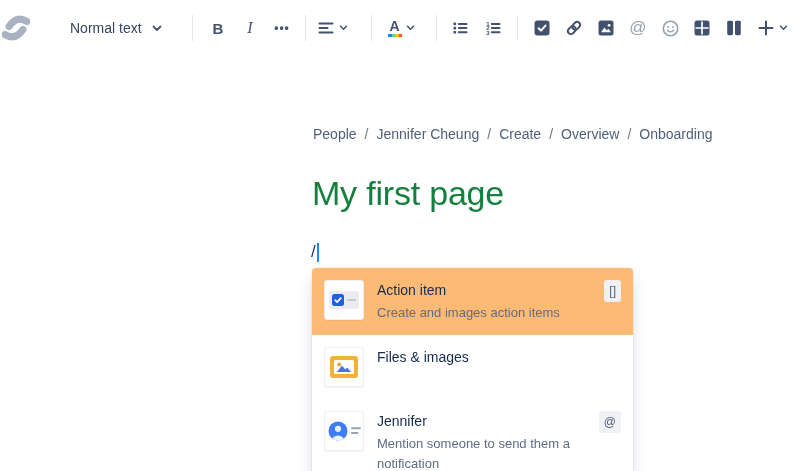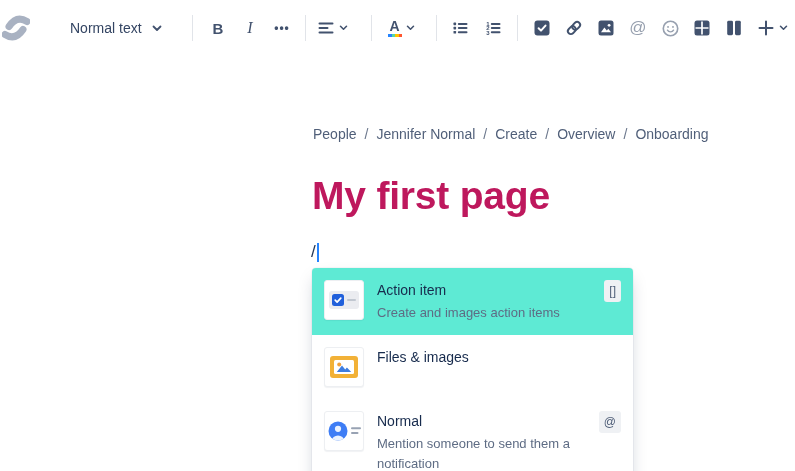--- a/index.html
+++ b/index.html
@@ -33,36 +33,36 @@
   .light { color:#97A0AF; }
   .at-btn { font-size:17px; font-weight:500; }
   
   .breadcrumb {
     position:absolute; left:313px; top:126px; font-size:14px; color:#505F79;
     display:flex; align-items:flex-start; white-space:nowrap;
   }
   .crumb { cursor:pointer; }
   .crumb-sep { padding:0 8px; color:#6B778C; }
   .page-title {
-    position:absolute; left:312px; top:174px; font-size:39px; font-weight:700;
-    color:#be185d; letter-spacing:-0.2px;
+    position:absolute; left:312px; top:174px; font-size:34px; font-weight:400;
+    color:#15803d; letter-spacing:-0.2px;
   }
   .typed-line {
     position:absolute; left:311px; top:241px; font-size:17px; color:#253858;
     display:flex; align-items:center; height:22px;
   }
   .caret { width:2px; height:19px; background:#2684FF; margin-left:1px; }
   
   .slash-menu {
     position:absolute; left:312px; top:268px; width:321px; height:230px;
     background:#fff; border-radius:4px;
     box-shadow:0 0 1px rgba(9,30,66,0.31), 0 8px 16px -4px rgba(9,30,66,0.25);
   }
   .menu-row { display:flex; padding:12px; gap:13px; cursor:pointer; }
-  .menu-row.selected { background:#5eead4; border-radius:4px 4px 0 0; }
+  .menu-row.selected { background:#fdba74; border-radius:4px 4px 0 0; }
   .icon-card {
     width:40px; height:40px; flex:0 0 auto; background:#fff; border:1px solid #EDEFF2;
     border-radius:3px; box-shadow:0 1px 1px rgba(9,30,66,0.06);
     display:flex; align-items:center; justify-content:center;
   }
   .row-text { flex:1 1 auto; min-width:0; }
   .row-head { display:flex; justify-content:space-between; align-items:flex-start; }
   .row-title { font-size:14px; color:#172B4D; line-height:20px; }
   .shortcut-badge {
     flex:0 0 auto; margin-left:8px; background:#EFF1F4; color:#505F79;
@@ -208,21 +208,21 @@
       </svg>
     <svg class="chev" width="9" height="6" viewBox="0 0 10 7">
         <path d="M1.5,1.5 L5,5 L8.5,1.5" stroke="#42526E" stroke-width="1.8" fill="none" stroke-linecap="round" stroke-linejoin="round"></path>
       </svg>
   </button>
 </div>
 
 <div class="breadcrumb">
   <span class="crumb">People</span>
   <span class="crumb-sep">/</span>
-  <span class="crumb">Jennifer Normal</span>
+  <span class="crumb">Jennifer Cheung</span>
   <span class="crumb-sep">/</span>
   <span class="crumb">Create</span>
   <span class="crumb-sep">/</span>
   <span class="crumb">Overview</span>
   <span class="crumb-sep">/</span>
   <span class="crumb">Onboarding</span>
 </div>
 
 <h1 class="page-title">My first page</h1>
 
@@ -282,20 +282,20 @@
         <g clip-path="url(#pc)">
           <circle cx="10" cy="7.8" r="3.1" fill="#EAF2FF"></circle>
           <path d="M3.8,20 a6.2,5.6 0 0 1 12.4,0 Z" fill="#EAF2FF"></path>
         </g>
         <rect x="23" y="6.2" width="10" height="2" rx="1" fill="#98A2B3"></rect>
         <rect x="23" y="11" width="7.5" height="2" rx="1" fill="#98A2B3"></rect>
       </svg>
     </div>
     <div class="row-text">
       <div class="row-head">
-        <span class="row-title">Normal</span>
+        <span class="row-title">Jennifer</span>
         <span class="shortcut-badge">@</span>
       </div>
       <div class="row-desc">Mention someone to send them a notification</div>
     </div>
   </div>
 
 </div>
 
 </body></html>

